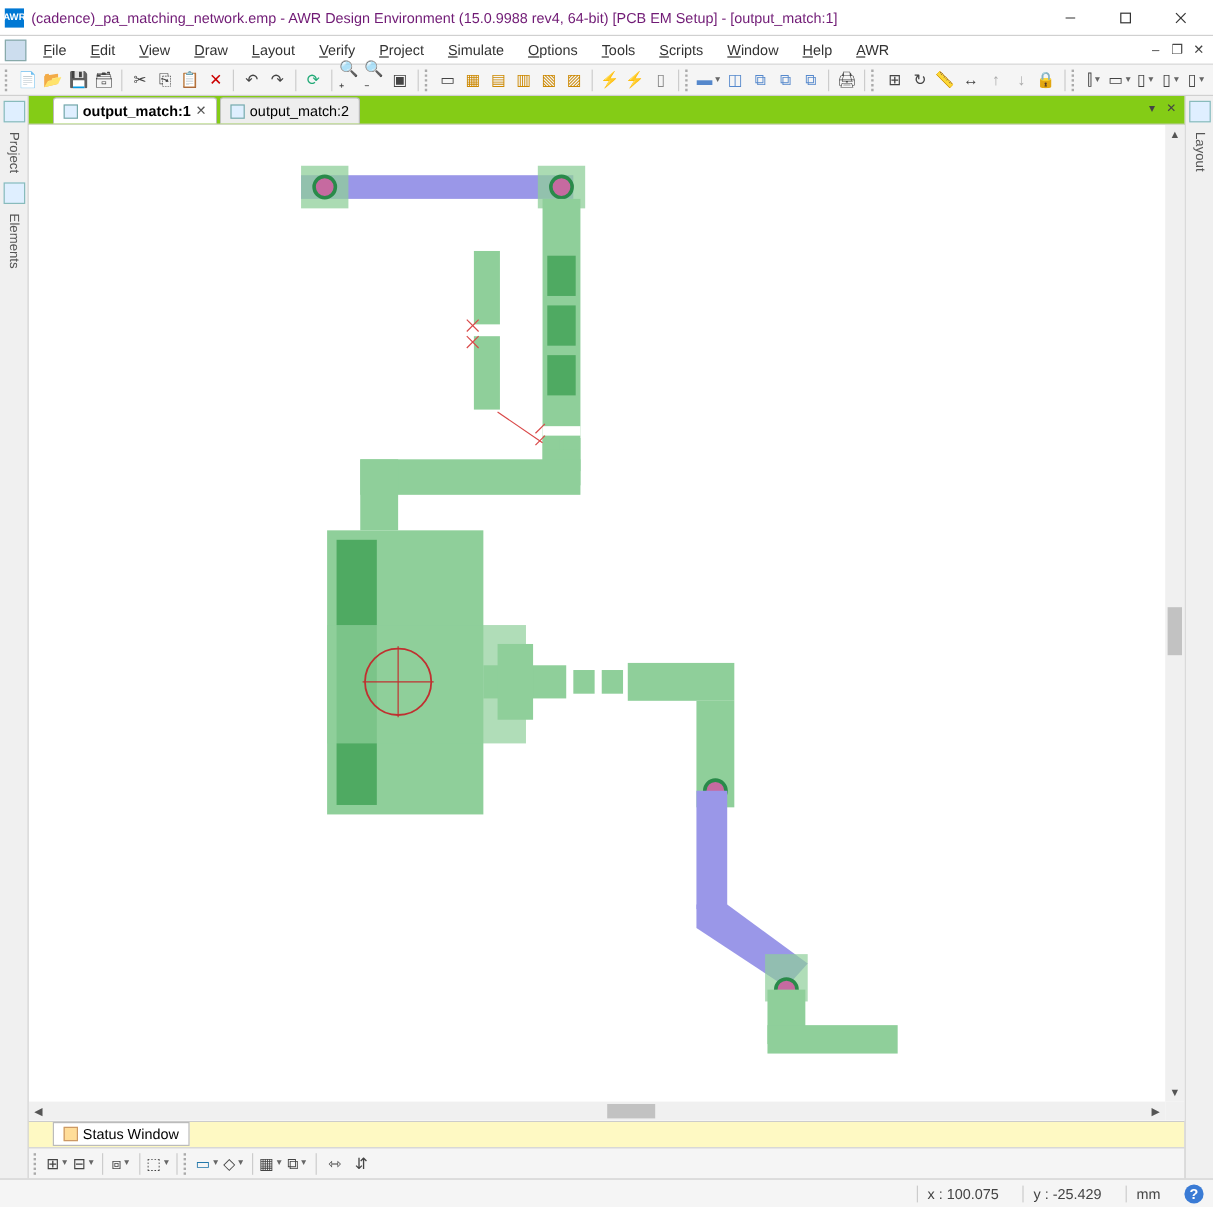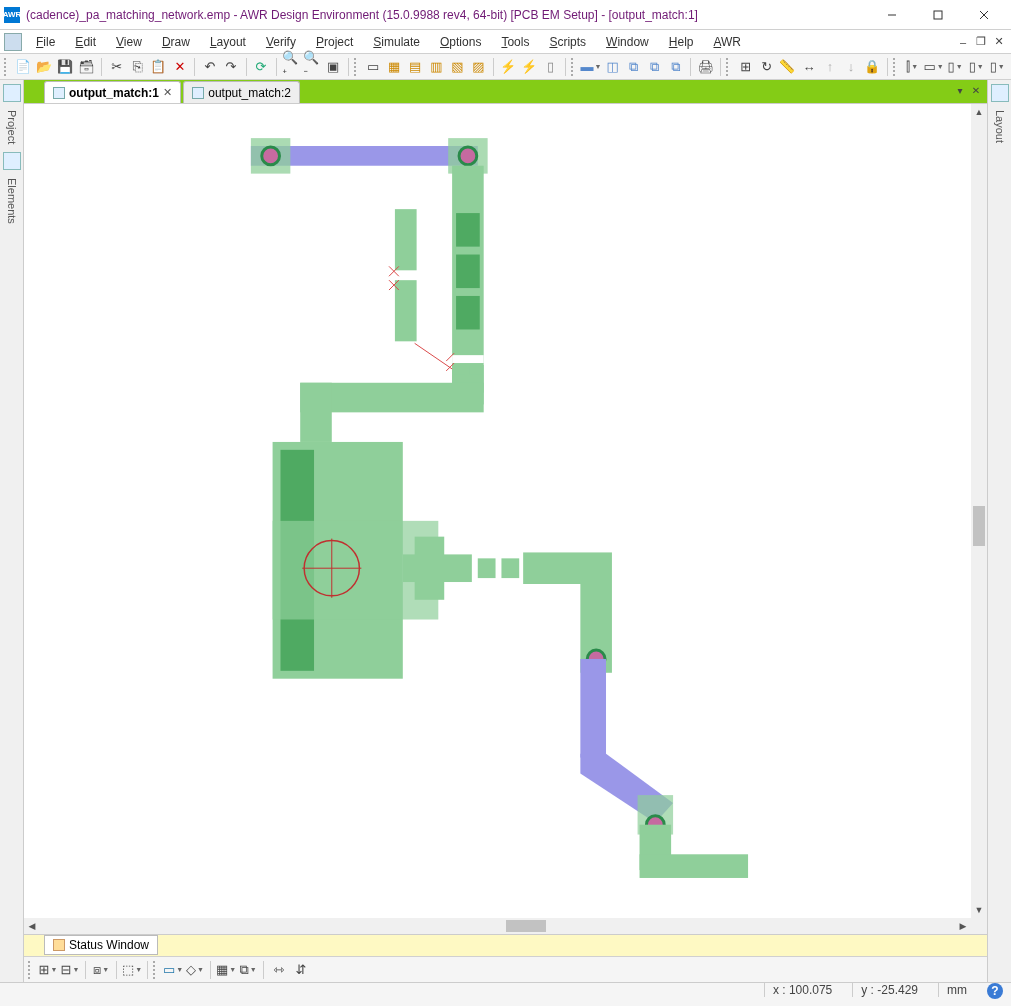--- a/index.html
+++ b/index.html
@@ -60,21 +60,21 @@
   .corner { position:absolute; right:0; bottom:0; width:16px; height:16px; background:#f0f0f0; }
 
   .statustab { height:22px; background:#fef9c3; border-top:1px solid #ccc; display:flex; align-items:flex-start; padding-left:20px; }
   .statustab .stab { padding:2px 8px; background:#fff; border:1px solid #bbb; font-size:11px; display:flex; align-items:center; gap:4px; cursor:pointer }
   .statustab .stab .ic { width:12px; height:12px; background:#fd9; border:1px solid #c96; }
 
   
   .toolbar2 { height:26px; background:#f5f5f5; display:flex; align-items:center; padding:0 4px; border-top:1px solid #d0d0d0; gap:2px; }
 
   
-  .statusbar { height:24px; background:#f5f5f5; border-top:1px solid #ccc; display:flex; align-items:flex-start; justify-content:flex-end; padding:0 8px; gap:12px; color:#444; font-size:11px; }
+  .statusbar { height:24px; background:#f5f5f5; border-top:1px solid #ccc; display:flex; align-items:center; justify-content:flex-end; padding:0 8px; gap:12px; color:#444; font-size:11px; }
   .statusbar .cell { border-left:1px solid #ccc; padding:0 8px; }
   .statusbar .help { width:16px; height:16px; background:#3a7bd5; color:#fff; border-radius:8px; display:flex; align-items:center; justify-content:center; cursor:pointer; font-weight:bold }
 
   
   svg.layout { width:100%; height:100%; }
 </style>
 </head>
 <body>
 
 <div class="titlebar">

